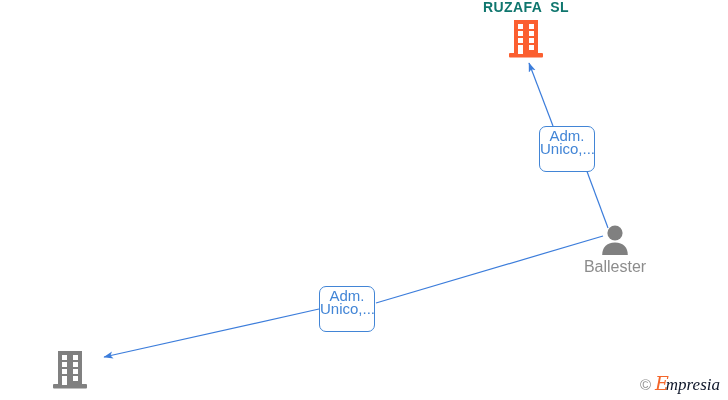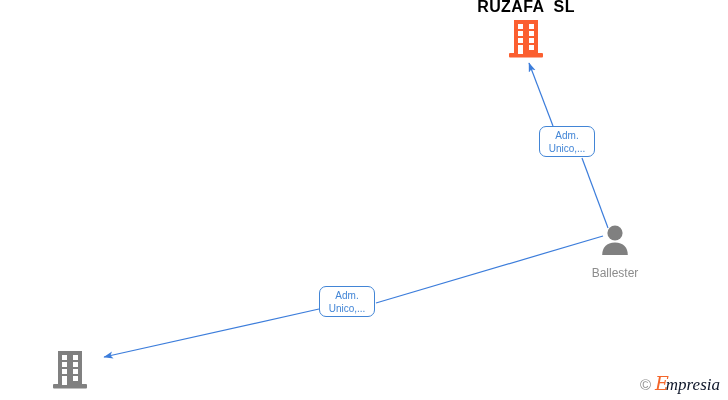--- a/index.html
+++ b/index.html
@@ -27,23 +27,23 @@
   .node {
     position: absolute;
   }
   #company-main {
     left: 451px;
     top: 0px;
     width: 150px;
     text-align: center;
   }
   #company-main .node-title {
-    font-size: 16px;
+    font-size: 14px;
     font-weight: bold;
-    color: #000000;
+    color: #0f766e;
     letter-spacing: 0.4px;
     line-height: 14px;
     white-space: pre;
   }
   #company-main .icon-wrap {
     margin-top: 3px;
   }
 
   
   #company-second {
@@ -54,40 +54,40 @@
   }
 
   
   #person-node {
     left: 565px;
     top: 224px;
     width: 100px;
     text-align: center;
   }
   #person-node .person-label {
-    margin-top: 6px;
-    font-size: 12px;
+    margin-top: 0;
+    font-size: 16px;
     color: #8c8c8c;
     line-height: 14px;
   }
 
   
   .rel-label {
     position: absolute;
     box-sizing: border-box;
     border: 1.4px solid #4285d6;
     border-radius: 7px;
     background: #ffffff;
     color: #4285d6;
-    font-size: 10px;
+    font-size: 15px;
     line-height: 13px;
     text-align: center;
     padding-top: 2px;
     width: 56px;
-    height: 31px;
+    height: 46px;
     z-index: 5;
   }
   #rel-label-1 { left: 539px; top: 126px; }
   #rel-label-2 { left: 319px; top: 286px; }
   .rel-label .rl-line { display: block; white-space: pre; }
 
   
   #watermark {
     position: absolute;
     right: 8px;

